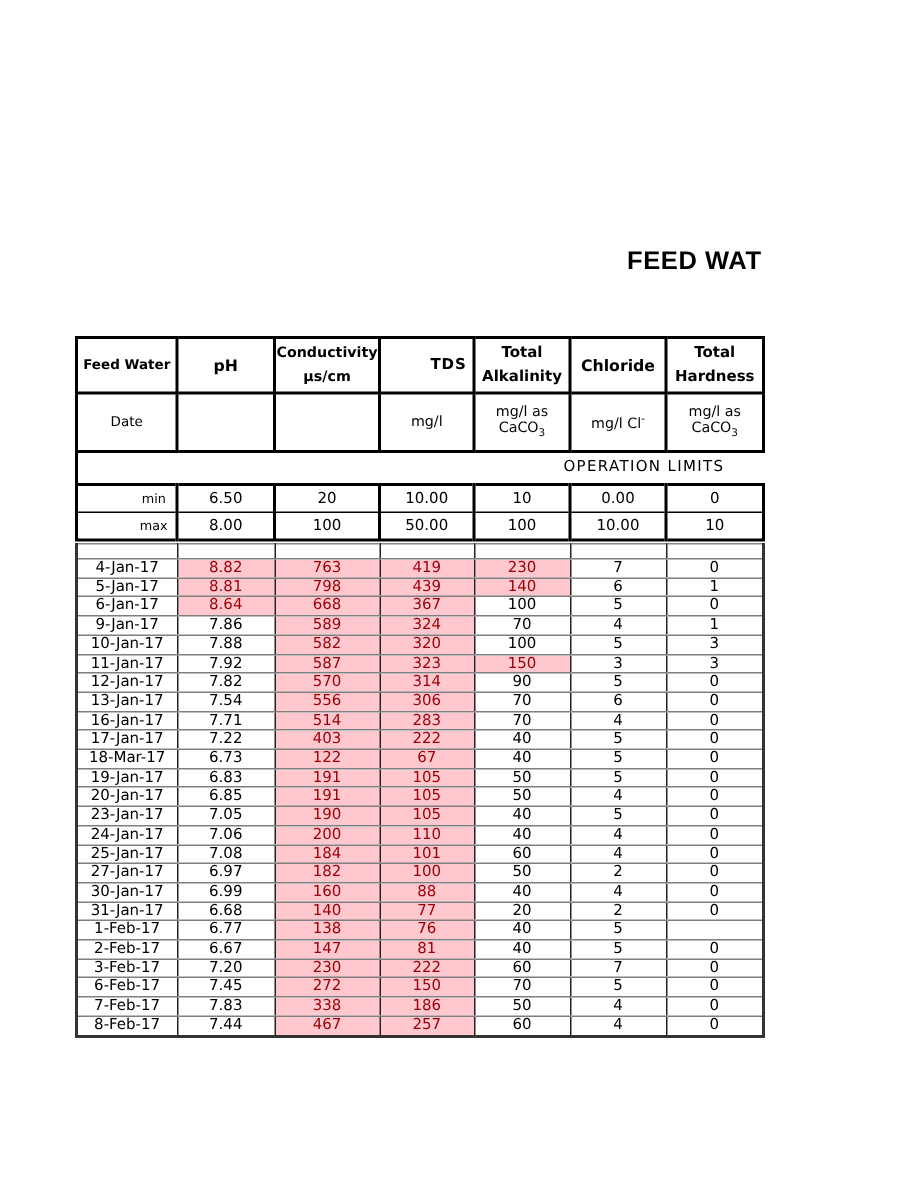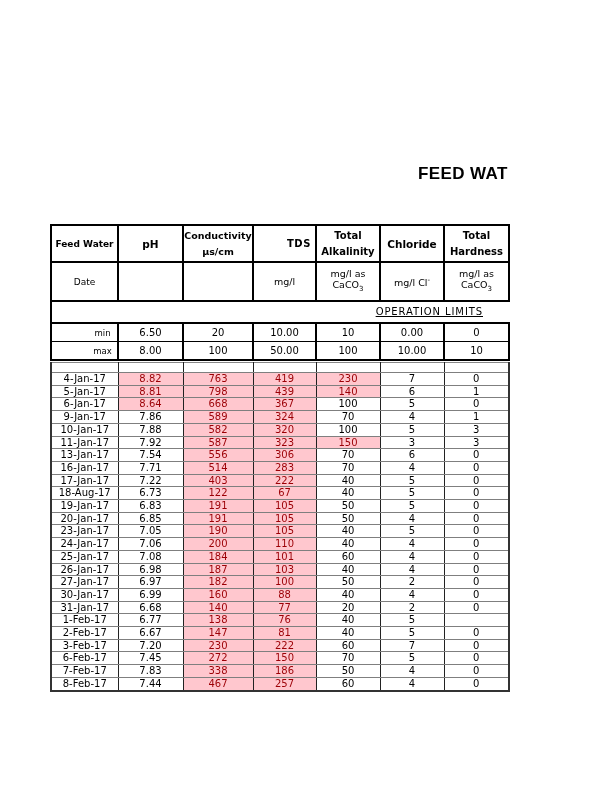--- a/index.html
+++ b/index.html
@@ -28,21 +28,21 @@
   .h10 { font-size:10px; }
   .tds-h { letter-spacing:.6px;padding-left:29px; }
   .units { font-size:9.5px; line-height:11px; }
   .units sub { font-size:7px; }
   .units sup { font-size:7px; }
   .datelbl { font-size:9px; }
 
   
   .oplim {
     height:20px; line-height:20px; border-left:2px solid #000;
-    text-align:right; padding-right:25px; font-size:10px; letter-spacing:.9px;text-decoration:underline;
+    text-align:right; padding-right:25px; font-size:10px; letter-spacing:.9px;
   }
 
   
   .limits { border:2px solid #000; }
   .limits td { border-left:2px solid #000; border-right:2px solid #000; height:17px; font-size:10px; }
   .limits tr + tr td { border-top:1px solid #000;margin-left:40px; }
   .limits .lbl { font-size:8.5px;padding-left:36px; }
 
   
   .data { border:2px solid #333; border-top:1px solid #888; margin-top:1px; }
@@ -214,20 +214,29 @@
           <tr>
             <td>11-Jan-17</td>
             <td>7.92</td>
             <td class="f">587</td>
             <td class="f">323</td>
             <td class="f">150</td>
             <td>3</td>
             <td>3</td>
           </tr>
           <tr>
+            <td>12-Jan-17</td>
+            <td>7.82</td>
+            <td class="f">570</td>
+            <td class="f">314</td>
+            <td>90</td>
+            <td>5</td>
+            <td>0</td>
+          </tr>
+          <tr>
             <td>13-Jan-17</td>
             <td>7.54</td>
             <td class="f">556</td>
             <td class="f">306</td>
             <td>70</td>
             <td>6</td>
             <td>0</td>
           </tr>
           <tr>
             <td>16-Jan-17</td>
@@ -241,21 +250,21 @@
           <tr>
             <td>17-Jan-17</td>
             <td>7.22</td>
             <td class="f">403</td>
             <td class="f">222</td>
             <td>40</td>
             <td>5</td>
             <td>0</td>
           </tr>
           <tr>
-            <td>18-Aug-17</td>
+            <td>18-Mar-17</td>
             <td>6.73</td>
             <td class="f">122</td>
             <td class="f">67</td>
             <td>40</td>
             <td>5</td>
             <td>0</td>
           </tr>
           <tr>
             <td>19-Jan-17</td>
             <td>6.83</td>
@@ -291,29 +300,20 @@
             <td>40</td>
             <td>4</td>
             <td>0</td>
           </tr>
           <tr>
             <td>25-Jan-17</td>
             <td>7.08</td>
             <td class="f">184</td>
             <td class="f">101</td>
             <td>60</td>
-            <td>4</td>
-            <td>0</td>
-          </tr>
-          <tr>
-            <td>26-Jan-17</td>
-            <td>6.98</td>
-            <td class="f">187</td>
-            <td class="f">103</td>
-            <td>40</td>
             <td>4</td>
             <td>0</td>
           </tr>
           <tr>
             <td>27-Jan-17</td>
             <td>6.97</td>
             <td class="f">182</td>
             <td class="f">100</td>
             <td>50</td>
             <td>2</td>

